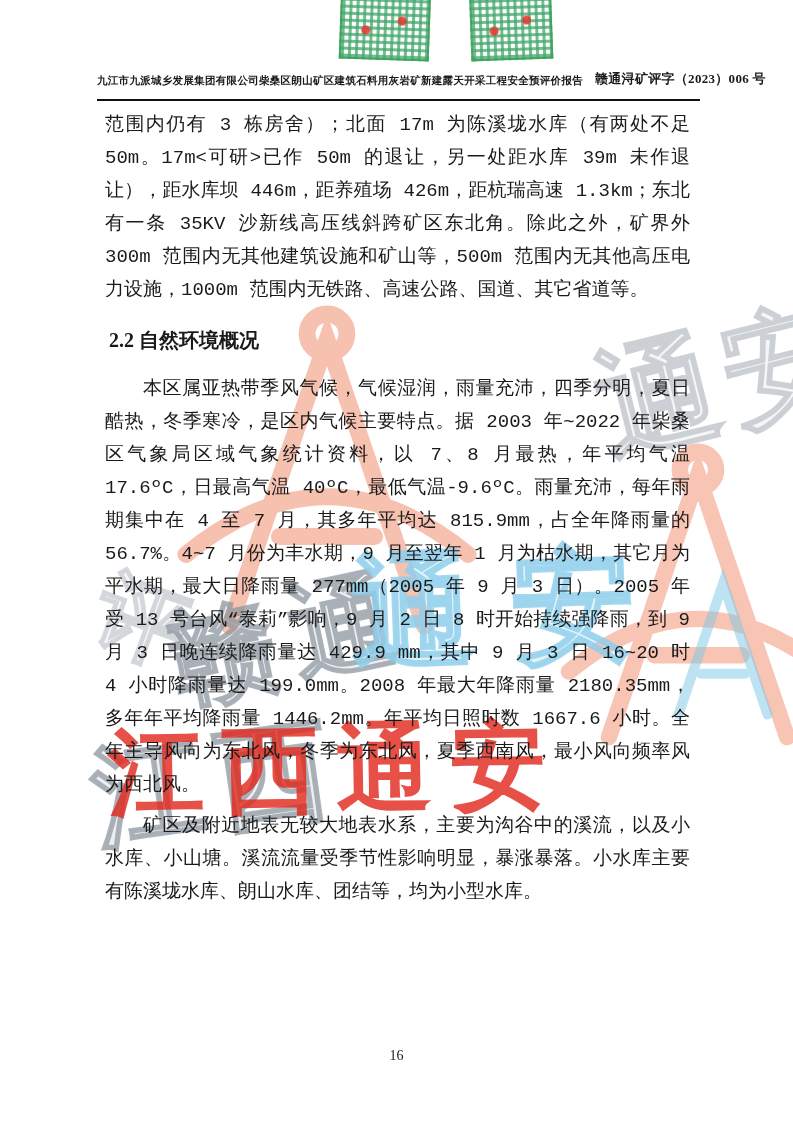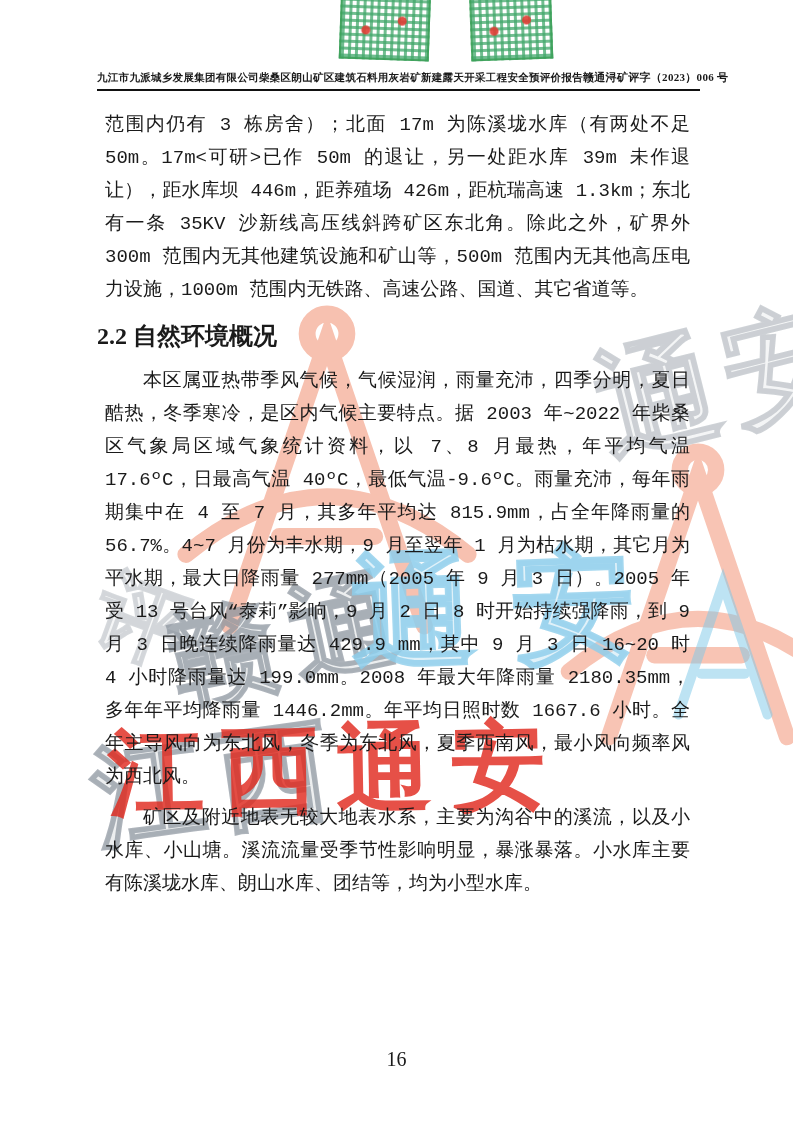--- a/index.html
+++ b/index.html
@@ -11,45 +11,45 @@
     overflow:hidden;
     font-family:"Liberation Serif","DejaVu Serif",serif;
     color:#1a1a1a;
   }
 
   
   .doc-header{
     position:absolute;left:97px;top:70px;width:603px;
     display:flex;justify-content:space-between;align-items:flex-end;
     border-bottom:2px solid #111;
-    padding-bottom:4px;
+    padding-bottom:11px;
     font-weight:bold;
     font-size:10.5px;
     letter-spacing:0.3px;
     white-space:nowrap;
   }
-  .doc-header .doc-number{margin-left:0;font-size:11px;}
+  .doc-header .doc-number{margin-left:12px;font-size:13px;}
 
   
   .doc-body{
     position:absolute;left:97px;top:101px;width:601px;
     font-size:19px;line-height:33px;
     text-align:justify;
     z-index:3;
   }
   .doc-body p{margin:8px;font-family:Liberation Mono, monospace;}
   .doc-body p.indent{text-indent:2em;}
   .section-heading{
-    font-size:24px;font-weight:bold;line-height:42px;margin:0;
+    font-size:20px;font-weight:bold;line-height:42px;margin:12px;
     font-family:"Liberation Serif","DejaVu Serif",serif;
   }
 
   .page-number{
     position:absolute;left:0;top:1048px;width:100%;
-    text-align:center;font-size:20px;z-index:3;
+    text-align:center;font-size:14px;z-index:3;
   }
 
   
   .wm{position:absolute;pointer-events:none;user-select:none;}
 
   .seal-stamp{
     top:-16px;height:72px;z-index:2;
     border:2px solid rgba(40,150,70,.85);
     background:
       radial-gradient(circle 4px at 28% 62%, rgba(220,40,30,.9) 0 4px, transparent 5px),

